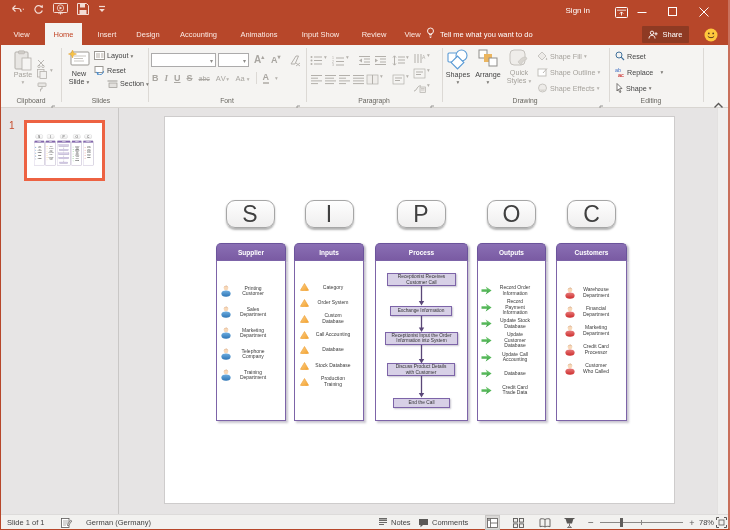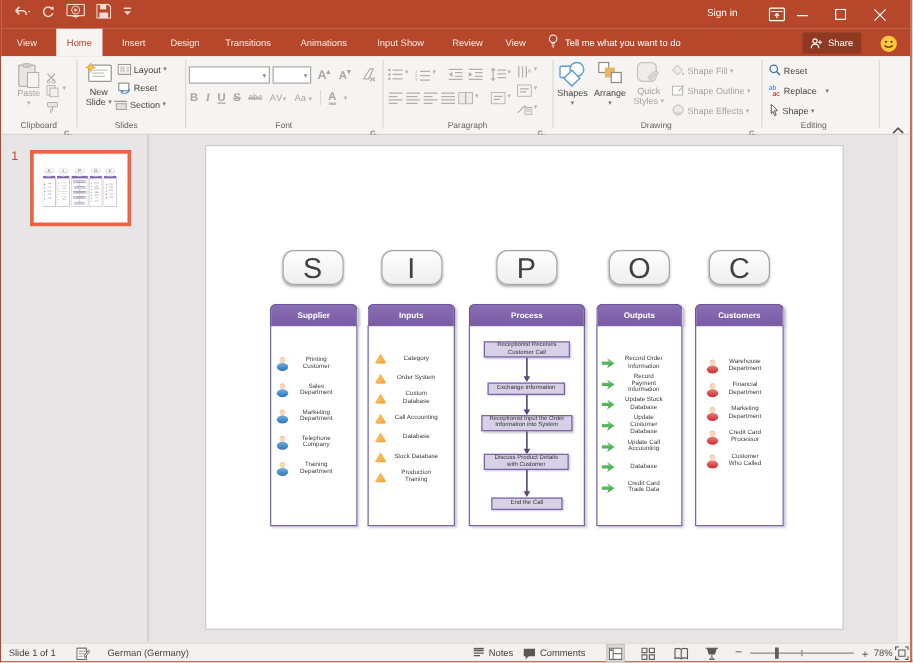--- a/index.html
+++ b/index.html
@@ -147,27 +147,27 @@
         </div>
     </div>
   </div>
 
   <div class="tabrow">
     <div class="tab" style="left:8px; width:25px;">View</div>
     <div id="tabs-container">
         <div class="tab active" style="left: 44px; width: 37px;">Home</div>
         <div class="tab" style="left: 91px; width: 30px;">Insert</div>
         <div class="tab" style="left: 130px; width: 34px;">Design</div>
-        <div class="tab" style="left: 172px; width: 51px;">Transitions</div>
+        <div class="tab" style="left: 172px; width: 51px;">Accounting</div>
         <div class="tab" style="left: 231px; width: 54px;">Animations</div>
         <div class="tab" style="left: 293px; width: 53px;">Input Show</div>
         <div class="tab" style="left: 354px; width: 38px;">Review</div>
         <div class="tab" style="left: 396px; width: 31px;">View</div>
       </div>
-    <div class="tellme" style="left:437px;">
+    <div class="tellme" style="left:425px;">
       <span>
         <svg width="9" height="12" viewBox="0 0 9 12">
             <circle cx="4.5" cy="4" r="3" stroke="#fff" fill="none" stroke-width="0.9"></circle>
             <path d="M3.2 7.5 H5.8 M3.4 9 H5.6 M3.8 10.5 H5.2" stroke="#fff" stroke-width="0.8"></path>
             <path d="M3.5 6.7 L3.5 7.5 M5.5 6.7 L5.5 7.5" stroke="#fff" stroke-width="0.8"></path>
           </svg>
       </span>
       <span>Tell me what you want to do</span>
     </div>
     <div class="sharebtn">
@@ -256,21 +256,21 @@
         <span class="dd">▾</span>
     </div>
     <div class="smallrow" style="left:93px; top:20px;">
       <svg width="11" height="10" viewBox="0 0 11 10">
           <rect x="1" y="1.5" width="8" height="6" fill="#fff" stroke="#9B9893"></rect>
           <path d="M3 9 A4 4 0 0 0 9.5 6" stroke="#4F8ECB" fill="none" stroke-width="1"></path>
           <path d="M2 6.8 L3.4 9.6 L5.5 7.4 z" fill="#4F8ECB"></path>
         </svg>
       <span>Reset</span>
     </div>
-    <div class="smallrow" style="left:90px; top:34px;">
+    <div class="smallrow" style="left:106px; top:34px;">
       <svg width="11" height="9" viewBox="0 0 11 9">
           <path d="M0.5 2 H10.5" stroke="#9B9893"></path>
           <rect x="2" y="4" width="8" height="4.5" fill="#E3E1DE" stroke="#9B9893" stroke-width="0.7"></rect>
         </svg>
       <span>Section</span>
         <span class="dd">▾</span>
     </div>
     <div class="rlabel" style="left:70px; top:52px; width:60px;">Slides</div>
 
     <div class="combo" style="left:150px; top:8px; width:65px;">

